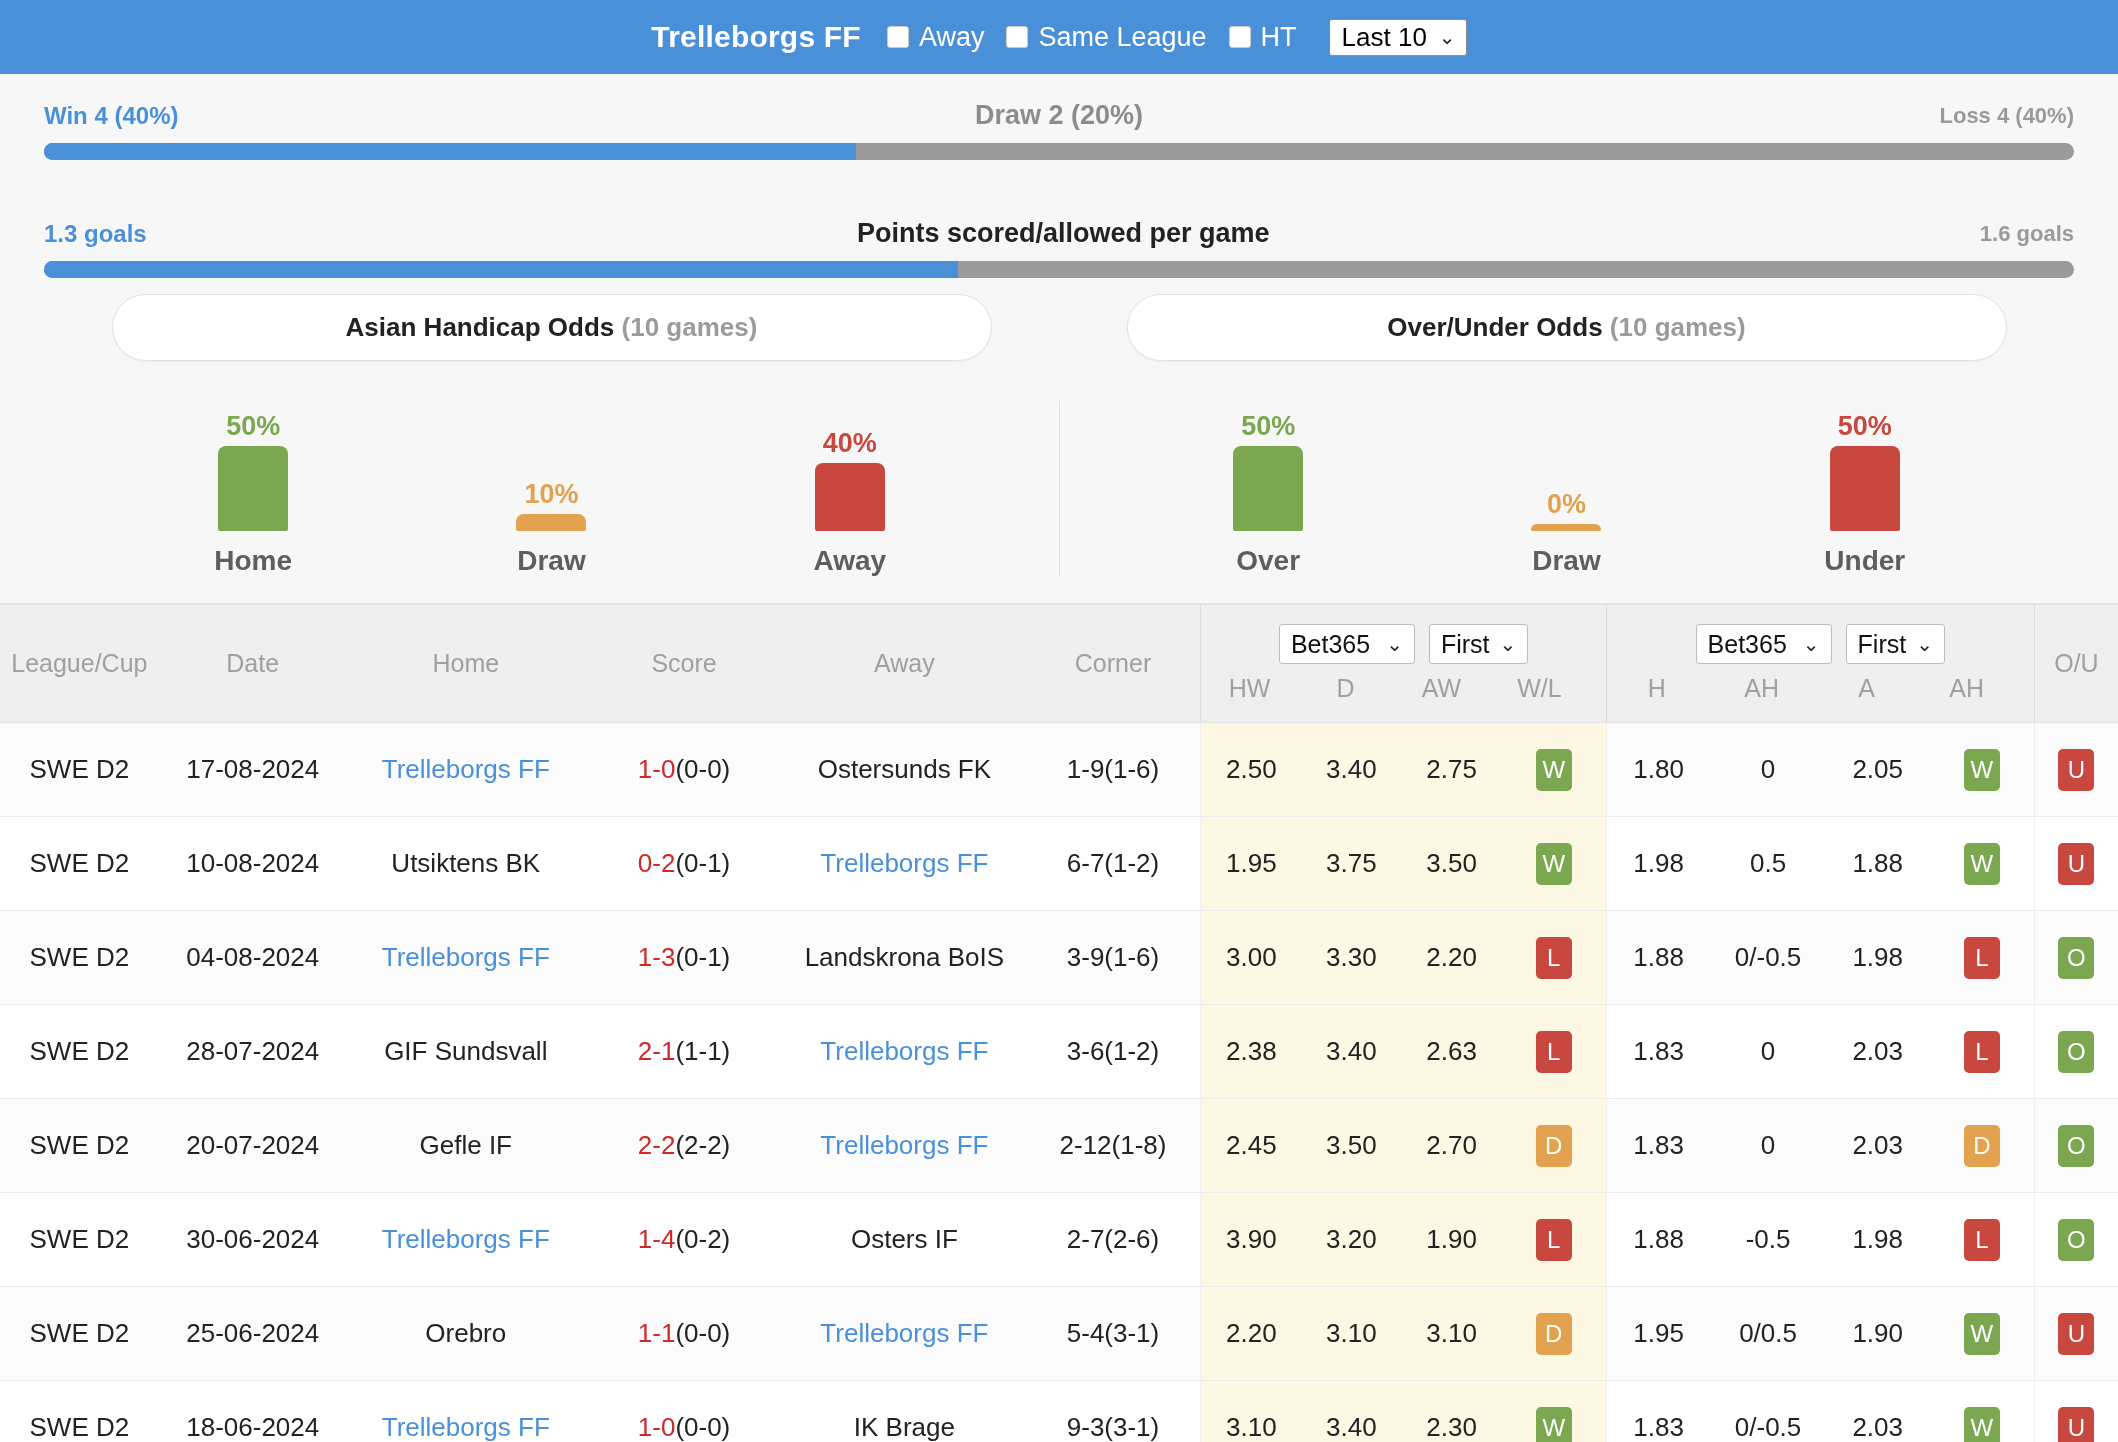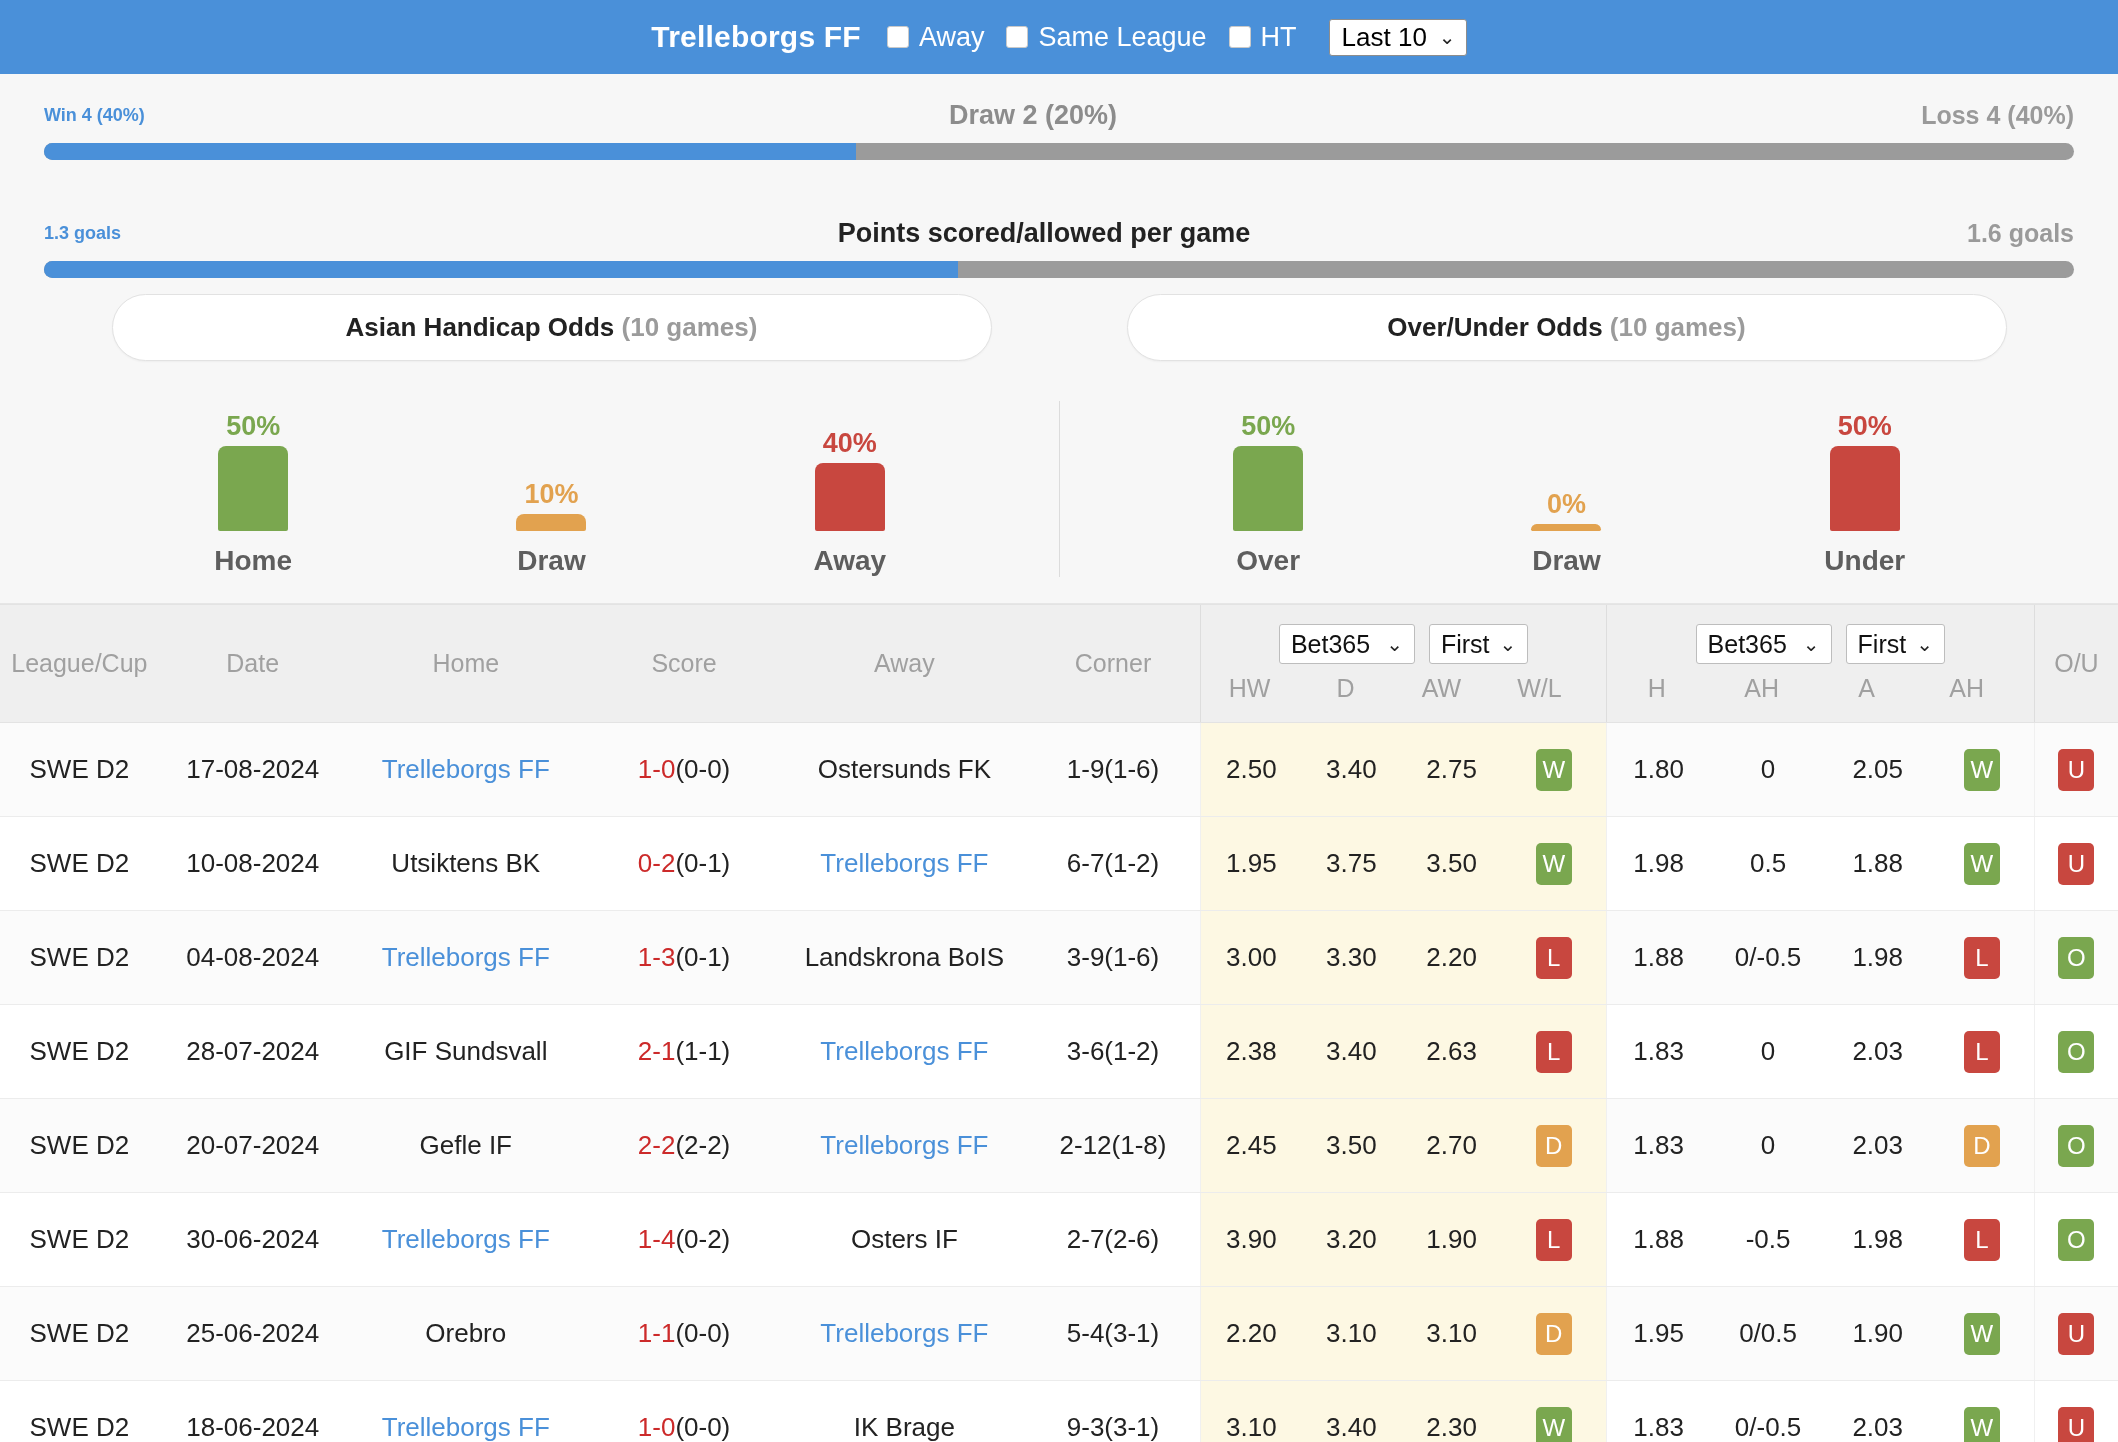--- a/index.html
+++ b/index.html
@@ -74,24 +74,24 @@
     padding: 0 44px;
     border-bottom: 1px solid #e6e6e6;
   }
   .stat-row-labels {
     display: flex;
     justify-content: space-between;
     align-items: center;
     padding-top: 26px;
     padding-bottom: 12px;
   }
-  .lbl-left { color: #4a90d9; font-weight: bold; font-size: 18px; }
+  .lbl-left { color: #4a90d9; font-weight: bold; font-size: 24px; }
   .lbl-mid  { color: #8c8c8c; font-weight: bold; font-size: 27px; }
   .lbl-mid-dark { color: #222222; font-weight: bold; font-size: 27px; }
-  .lbl-right{ color: #9a9a9a; font-weight: bold; font-size: 25px; }
+  .lbl-right{ color: #9a9a9a; font-weight: bold; font-size: 22px; }
 
   .bar {
     height: 17px;
     border-radius: 9px;
     background: #9b9b9b;
     overflow: hidden;
     display: flex;
   }
   .bar .fill {
     background: #4a90d9;

